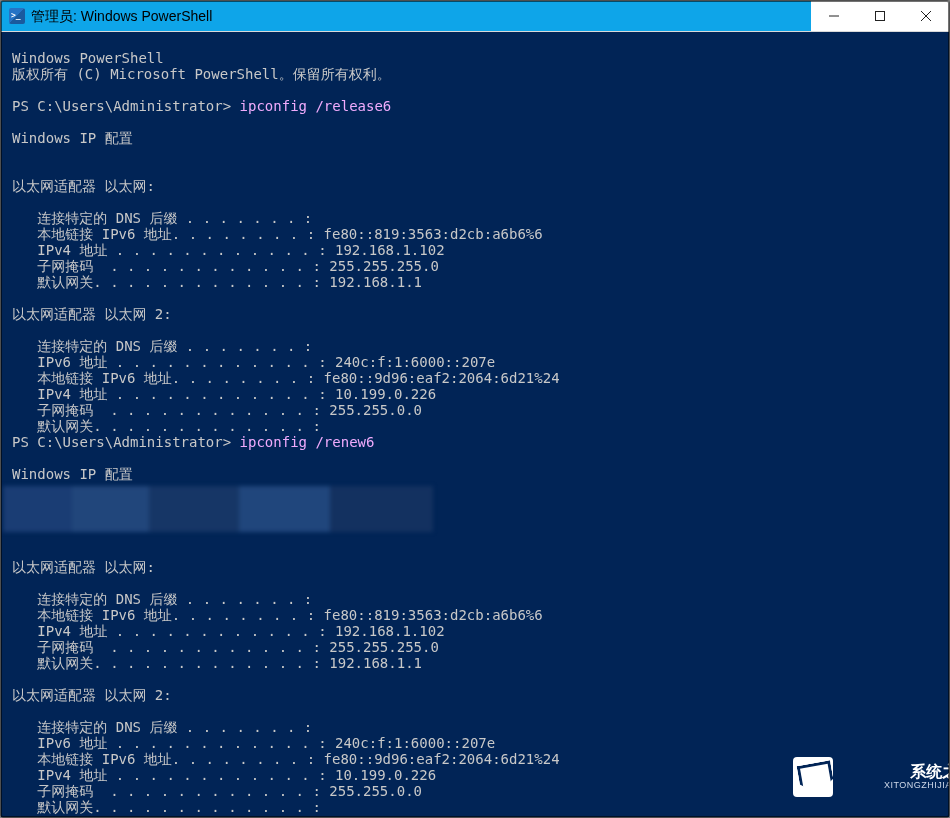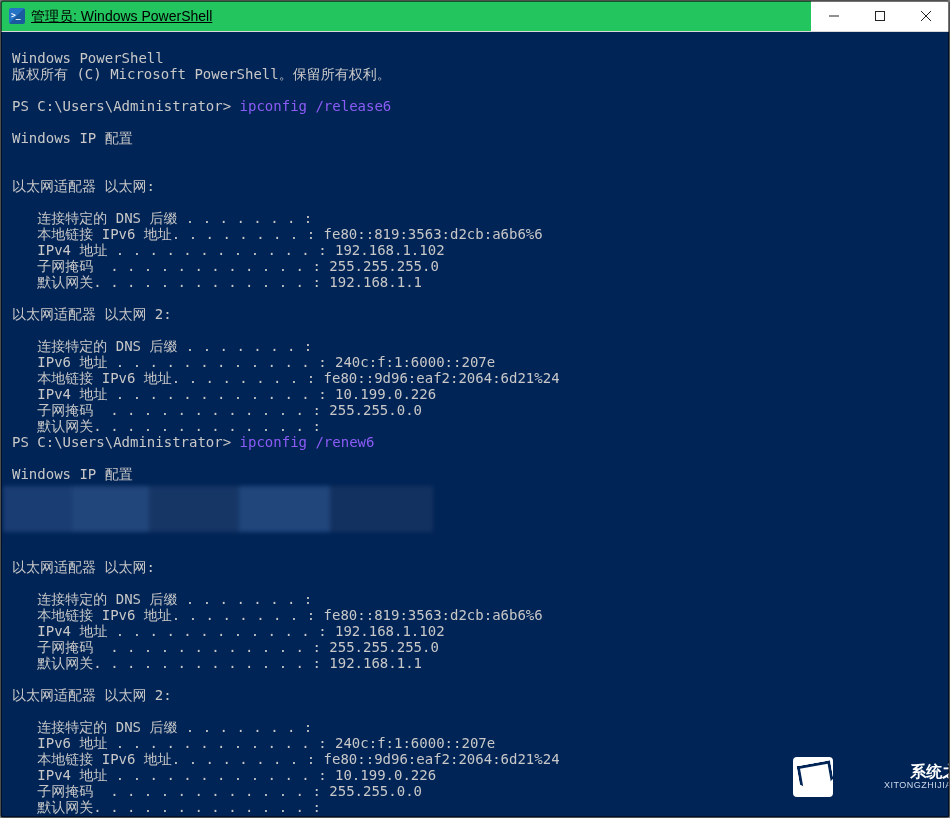--- a/index.html
+++ b/index.html
@@ -3,22 +3,22 @@
 <meta charset="utf-8">
 <style>
   html,body{margin:0;padding:0;background:#888;}
   body{width:950px;height:818px;position:relative;font-family:Consolas,"Lucida Console","NSimSun",monospace;}
   .window{
     position:absolute;left:0;top:0;width:948px;height:816px;
     background:#fff;border:1px solid #b0b0b0;border-radius:2px;
     display:flex;flex-direction:column;box-shadow:0 0 0 1px rgba(0,0,0,.04);
   }
   .titlebar{
-    height:30px;display:flex;align-items:center;background:#22c55e;
-    border-bottom:1px solid #d9d9d9;user-select:none;text-decoration:underline;
+    height:30px;display:flex;align-items:center;background:#0ea5e9;
+    border-bottom:1px solid #d9d9d9;user-select:none;
   }
   .title-icon{
     width:16px;height:16px;margin:0 6px 0 8px;
     background:linear-gradient(135deg,#2573c5 0 50%,#1a5a9e 50% 100%);
     border-radius:2px;position:relative;flex:none;
   }
   .title-icon::after{
     content:">_";color:#fff;font:700 8px/16px Consolas,monospace;
     position:absolute;left:2px;top:0;
   }
@@ -32,21 +32,21 @@
     background:#fff;border:0;cursor:pointer;color:#222;
   }
   .win-btn svg{width:10px;height:10px;}
   .console{
     flex:1;background:#012456;color:#c8c8c8;overflow:hidden;
     font:14px/16px Consolas,"NSimSun","SimSun",monospace;
     padding:2px 0 2px 2px;letter-spacing:0;
     white-space:pre;position:relative;
   }
   .line{white-space:pre;margin-left:9px;}
-  .yellow{color:#8b5cf6;}
+  .yellow{color:#f0abfc;}
   .blurbar{
     display:inline-block;height:46px;width:430px;
     background:
       linear-gradient(90deg,#1a3d74 0 16%,#21467b 16% 34%,#163666 34% 55%,#20467c 55% 76%,#133160 76% 100%);
     filter:blur(2px);margin:4px 0 8px 0;
   }
   .watermark{
     position:absolute;right:6px;bottom:20px;width:150px;height:40px;
     display:flex;align-items:center;gap:6px;pointer-events:none;text-align:right;
   }

